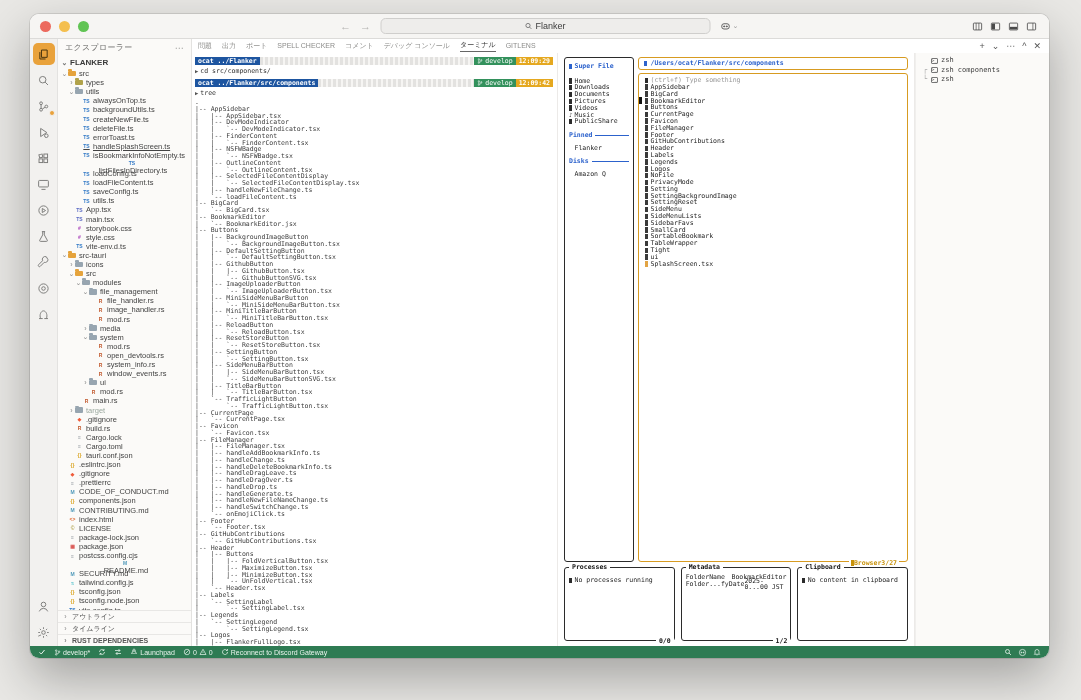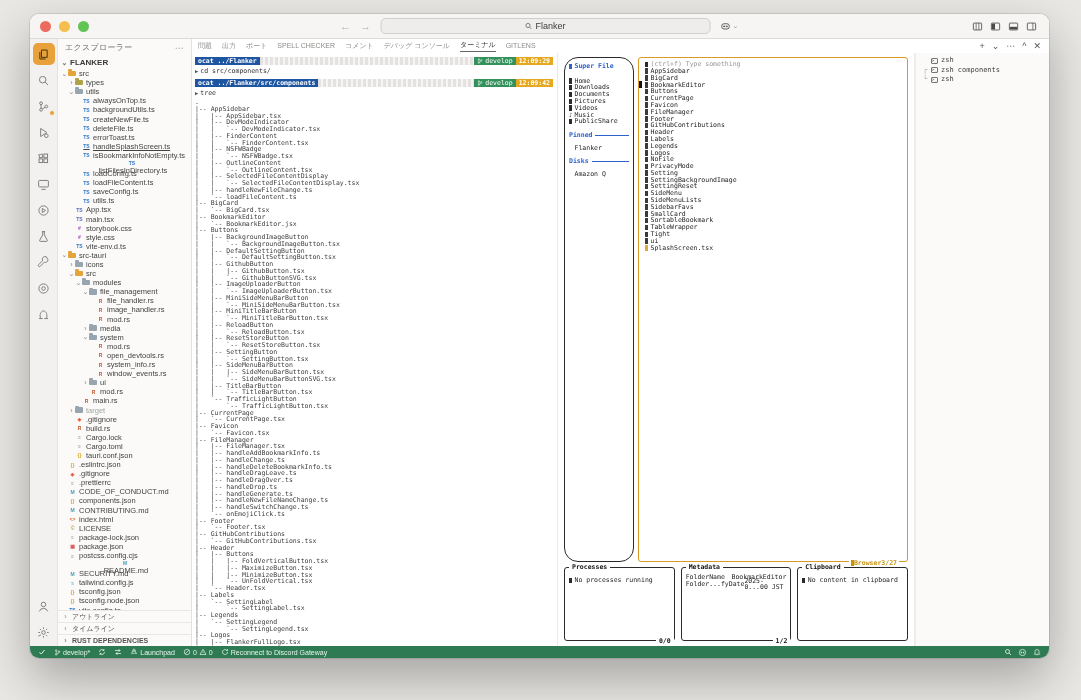--- a/index.html
+++ b/index.html
@@ -57,21 +57,21 @@
   .pseg.ppath{background:#1d55a0;font-weight:bold}
   .pfill{flex:1;background-image:repeating-linear-gradient(90deg,#e3e2e0 0 3px,#f6f5f3 3px 5px)}
   .pseg.pbranch{background:#33915c;gap:2px}
   .pseg.ptime{background:#e5a81f;font-weight:bold}
   .cmdline{height:8px;display:flex;align-items:center;gap:2px;color:#2f2f2f}
   .cmdline .arrow{color:#555;font-size:5.5px}
   .treepre{white-space:pre;margin-top:2px;color:#3d3d3d}
   
   .term2{width:357px;border-right:1px solid #eceae8;padding:4px 6px 5px;display:flex;flex-direction:column;flex:0 0 auto;font-size:6.5px;line-height:1}
   .sf-top{flex:1;display:flex;gap:4px;min-height:0}
-  .sf-side{width:70px;border:1.5px solid #2b2b2b;border-radius:14px;padding:4px 4px;display:flex;flex-direction:column;flex:0 0 auto}
+  .sf-side{width:70px;border:1.5px solid #2b2b2b;border-radius:3px;padding:4px 4px;display:flex;flex-direction:column;flex:0 0 auto}
   .sf-title{color:#2c62cc;font-weight:bold;margin:1px 0 8px;display:flex;gap:3px;align-items:center}
   .sf-bar{width:2.5px;height:5.5px;background:#2b2b2b;flex:0 0 auto}
   .sf-bar.blue{background:#2c62cc}
   .sf-item{height:6.8px;display:flex;align-items:center;gap:3px;color:#1e1e1e}
   .sf-note{font-size:6px;width:2.5px}
   .sf-div{display:flex;align-items:center;color:#2c62cc;margin:7px 0 6px;gap:3px;font-weight:bold}
   .sf-div .line{flex:1;border-top:1px solid #2c62cc}
   .sf-maincol{flex:1;display:flex;flex-direction:column;min-width:0}
   .sf-path{border:1.5px solid #d79b21;border-radius:3px;height:13px;display:flex;align-items:center;padding:0 5px;color:#2c62cc;font-weight:bold;gap:4px;margin-bottom:3px;flex:0 0 auto}
   .sf-list{flex:1;border:1.5px solid #d79b21;border-radius:3px;position:relative;padding:3px 4px 0 6px}
@@ -751,20 +751,24 @@
                     <span>Disks</span>
                     <span class="line"></span>
                   </div>
                   <div class="sf-item">
                     <span class="sf-note"></span>
                     <span>Amazon Q</span>
                   </div>
                 </div>
             </div>
             <div class="sf-maincol">
+              <div class="sf-path">
+                <span class="sf-bar blue"></span>
+                <span>/Users/ocat/Flanker/src/components</span>
+              </div>
               <div class="sf-list">
                 <div class="sf-search">
                   <span class="sf-bar"></span>
                   <span>(ctrl+f) Type something</span>
                 </div>
                 <div id="sf-entries">
                     <div class="sf-row">
                       <span class="bar"></span>
                       <span>AppSidebar</span>
                     </div>

